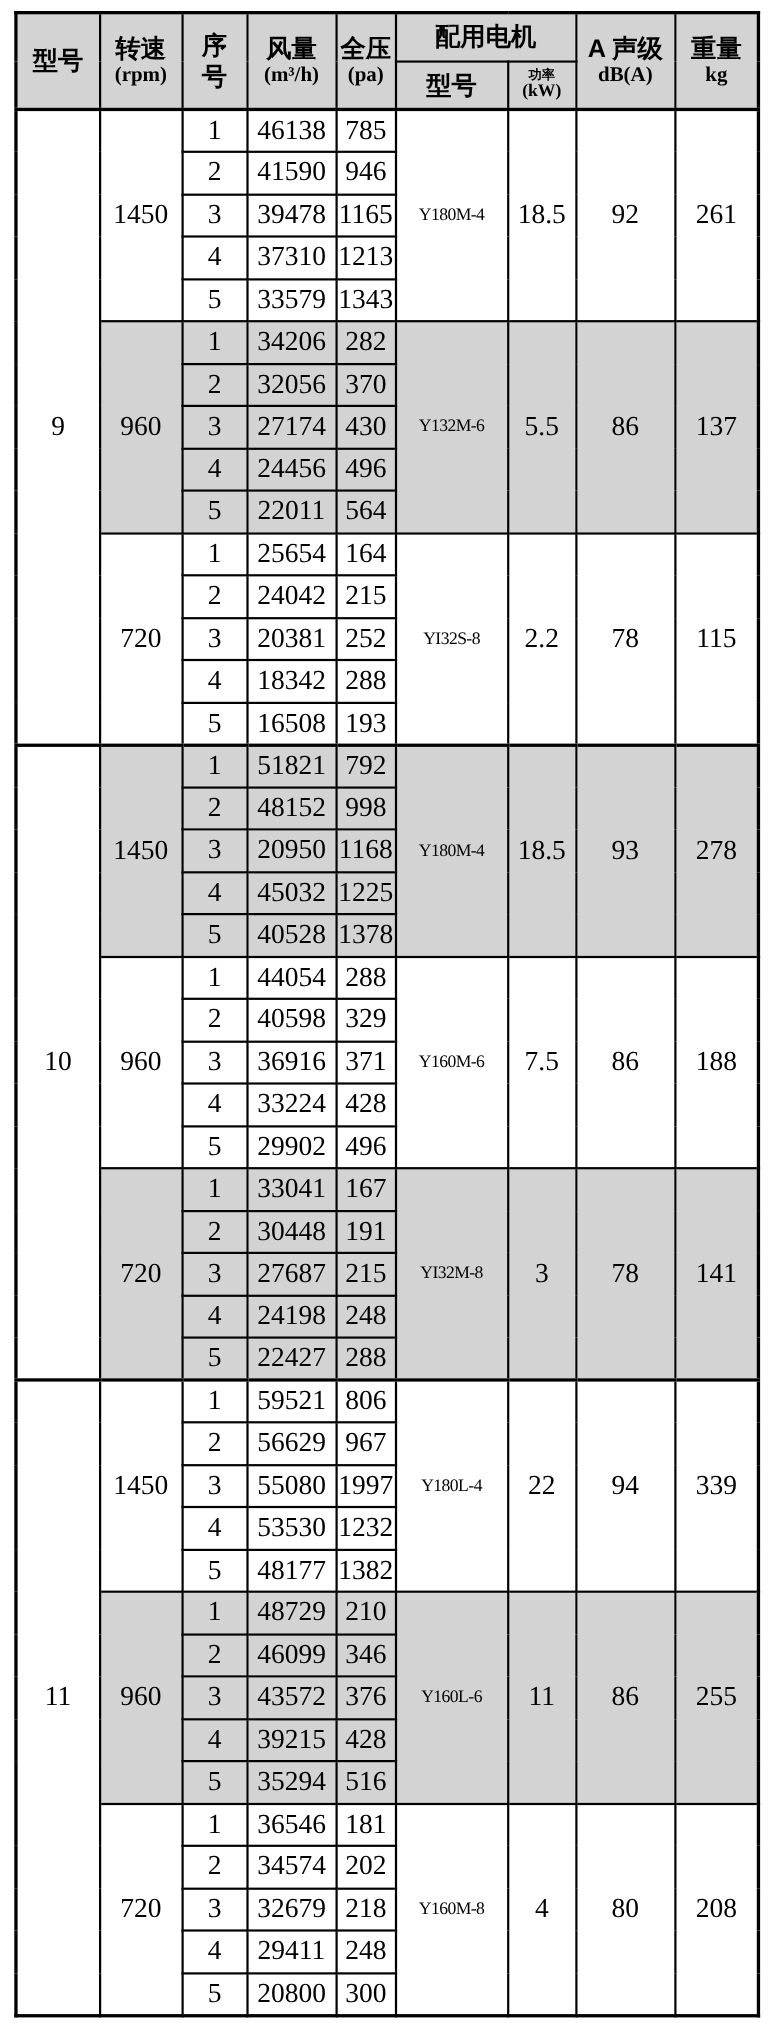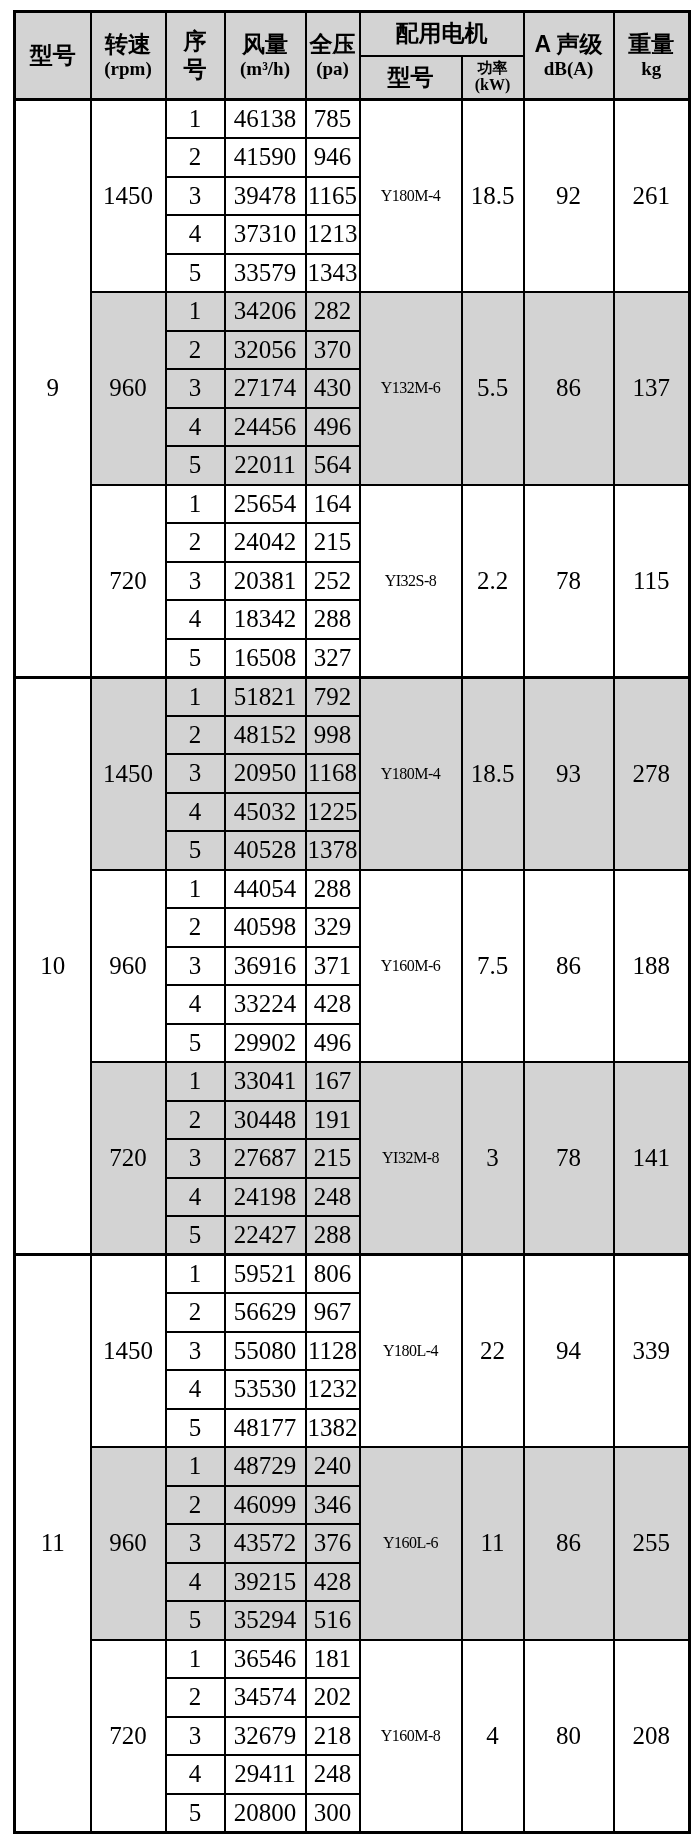--- a/index.html
+++ b/index.html
@@ -21,21 +21,21 @@
   th, td {
     border: 2px solid var(--border-color, #000);
     text-align: center; vertical-align: middle;
     padding: 0; overflow: hidden;
   }
   thead th { background: var(--header-bg, #d3d3d3); font-weight: bold; }
   thead { border-bottom: 3px solid var(--border-color, #000); }
   thead tr { height: 44px; }
   .hd-main { font-size: 23px; line-height: 1.18; font-family: "Liberation Sans", "DejaVu Sans", sans-serif; }
   .hd-sub  { font-size: 19px; line-height: 1.15; font-weight: bold; }
-  .hd-small { font-size: 15px; line-height: 1.05; font-family: Liberation Serif, serif; }
+  .hd-small { font-size: 12px; line-height: 1.05; font-family: Liberation Mono, monospace; }
   .hd-small-sub { font-size: 16px; line-height: 1.05; font-weight: bold; }
 
   .data-row { height: 38.5px; }
   tbody td { font-size: 25px; background: #fff; }
   tbody td.shaded { background: var(--shaded-bg, #d3d3d3); }
   tbody td.motor-col { font-size: 16px; letter-spacing: -0.5px; }
   tr.model-start { border-top: 3px solid var(--border-color, #000); }
   tr.model-start td { border-top: 3px solid var(--border-color, #000); }
 </style>
 </head>
@@ -180,21 +180,21 @@
           <td class="num-col">252</td>
         </tr>
         <tr class="data-row">
           <td class="seq-col">4</td>
           <td class="num-col">18342</td>
           <td class="num-col">288</td>
         </tr>
         <tr class="data-row">
           <td class="seq-col">5</td>
           <td class="num-col">16508</td>
-          <td class="num-col">327</td>
+          <td class="num-col">193</td>
         </tr>
         <tr class="data-row model-start">
           <td rowspan="15" class="model-col">10</td>
           <td rowspan="5" class="speed-col shaded">1450</td>
           <td class="seq-col shaded">1</td>
           <td class="num-col shaded">51821</td>
           <td class="num-col shaded">792</td>
           <td rowspan="5" class="motor-col shaded">Y180M-4</td>
           <td rowspan="5" class="power-col shaded">18.5</td>
           <td rowspan="5" class="noise-col shaded">93</td>
@@ -292,37 +292,37 @@
           <td rowspan="5" class="weight-col">339</td>
         </tr>
         <tr class="data-row">
           <td class="seq-col">2</td>
           <td class="num-col">56629</td>
           <td class="num-col">967</td>
         </tr>
         <tr class="data-row">
           <td class="seq-col">3</td>
           <td class="num-col">55080</td>
-          <td class="num-col">1128</td>
+          <td class="num-col">1997</td>
         </tr>
         <tr class="data-row">
           <td class="seq-col">4</td>
           <td class="num-col">53530</td>
           <td class="num-col">1232</td>
         </tr>
         <tr class="data-row">
           <td class="seq-col">5</td>
           <td class="num-col">48177</td>
           <td class="num-col">1382</td>
         </tr>
         <tr class="data-row">
           <td rowspan="5" class="speed-col shaded">960</td>
           <td class="seq-col shaded">1</td>
           <td class="num-col shaded">48729</td>
-          <td class="num-col shaded">240</td>
+          <td class="num-col shaded">210</td>
           <td rowspan="5" class="motor-col shaded">Y160L-6</td>
           <td rowspan="5" class="power-col shaded">11</td>
           <td rowspan="5" class="noise-col shaded">86</td>
           <td rowspan="5" class="weight-col shaded">255</td>
         </tr>
         <tr class="data-row">
           <td class="seq-col shaded">2</td>
           <td class="num-col shaded">46099</td>
           <td class="num-col shaded">346</td>
         </tr>

